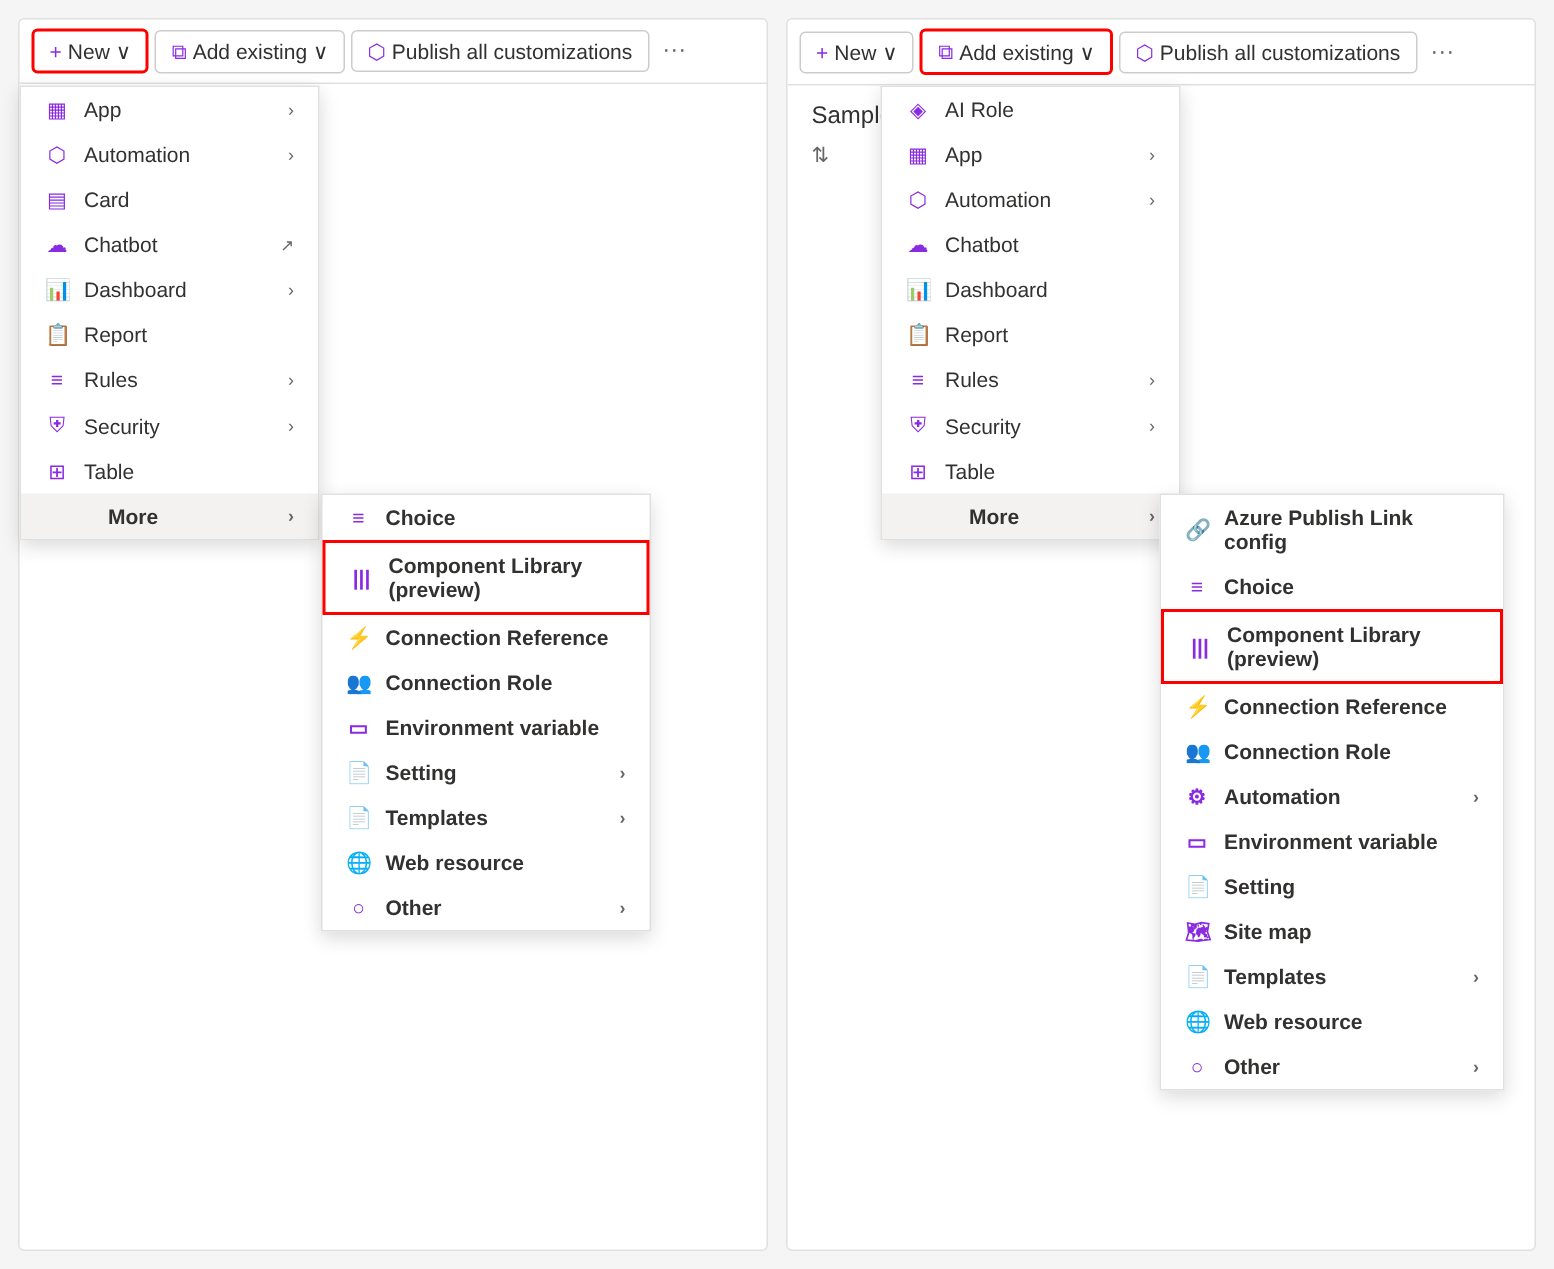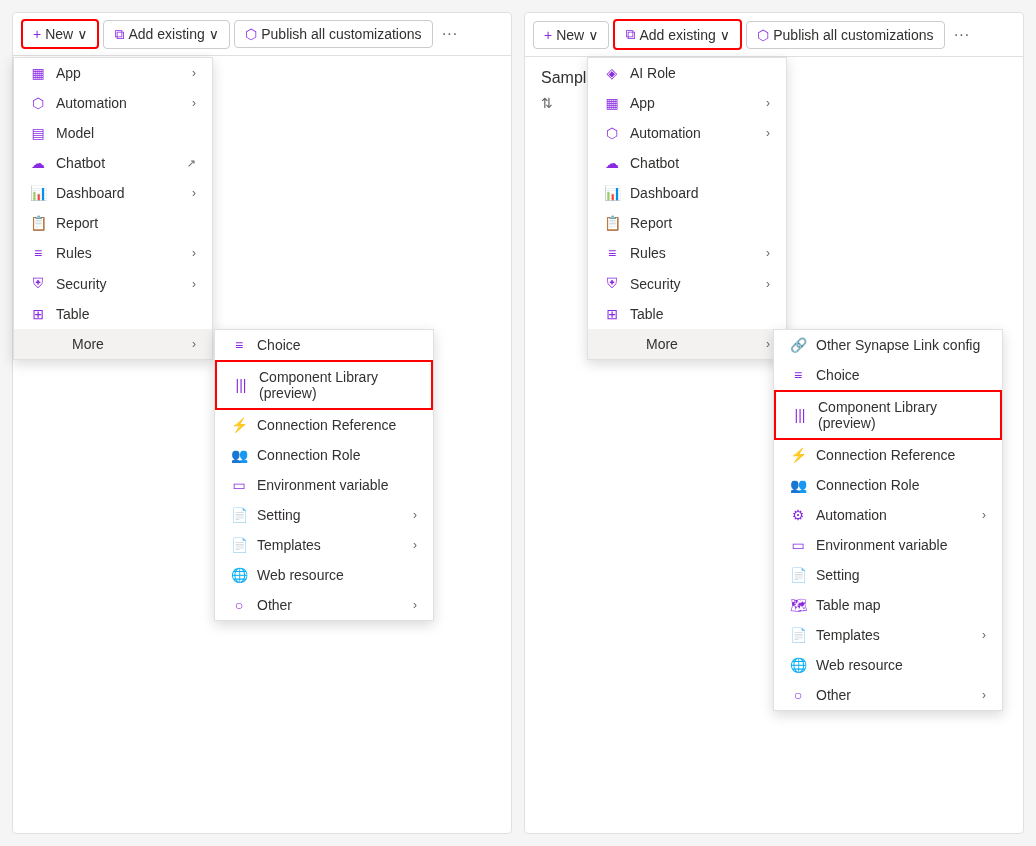--- a/index.html
+++ b/index.html
@@ -74,20 +74,21 @@
       align-items: center;
       gap: 10px;
       padding: 7px 16px;
       cursor: pointer;
       color: #323130;
       font-size: 14px;
       position: relative;
     }
     .menu-item.highlighted-item {
       background: #f3f2f1;
+      font-weight: bold;
     }
     .menu-item .item-icon {
       color: #8a2be2;
       font-size: 14px;
       width: 16px;
       text-align: center;
       flex-shrink: 0;
     }
     .menu-item .chevron {
       margin-left: auto;
@@ -179,21 +180,21 @@
       <span>App</span>
       <span class="chevron">›</span>
     </div>
     <div class="menu-item">
       <span class="item-icon">⬡</span>
       <span>Automation</span>
       <span class="chevron">›</span>
     </div>
     <div class="menu-item">
       <span class="item-icon">▤</span>
-      <span>Model</span>
+      <span>Card</span>
     </div>
     <div class="menu-item">
       <span class="item-icon">☁</span>
       <span>Chatbot</span>
       <span class="external-icon">↗</span>
     </div>
     <div class="menu-item">
       <span class="item-icon">📊</span>
       <span>Dashboard</span>
       <span class="chevron">›</span>
@@ -334,21 +335,21 @@
       <span>Table</span>
     </div>
     <div class="menu-item highlighted-item" style="position:relative;">
       <span class="item-icon"></span>
       <span style="margin-left:16px;">More</span>
       <span class="chevron">›</span>
 
       <div class="submenu" style="left:185px; top:0; min-width:230px;">
         <div class="submenu-item">
           <span class="item-icon">🔗</span>
-          <span>Other Synapse Link config</span>
+          <span>Azure Publish Link config</span>
         </div>
         <div class="submenu-item">
           <span class="item-icon">≡</span>
           <span>Choice</span>
         </div>
         <div class="submenu-item highlighted-border" style="border:2px solid red;">
           <span class="item-icon">|||</span>
           <span>Component Library (preview)</span>
         </div>
         <div class="submenu-item">
@@ -367,21 +368,21 @@
         <div class="submenu-item">
           <span class="item-icon">▭</span>
           <span>Environment variable</span>
         </div>
         <div class="submenu-item">
           <span class="item-icon">📄</span>
           <span>Setting</span>
         </div>
         <div class="submenu-item">
           <span class="item-icon">🗺</span>
-          <span>Table map</span>
+          <span>Site map</span>
         </div>
         <div class="submenu-item">
           <span class="item-icon">📄</span>
           <span>Templates</span>
           <span class="chevron" style="margin-left:auto; color:#666; font-size:12px;">›</span>
         </div>
         <div class="submenu-item">
           <span class="item-icon">🌐</span>
           <span>Web resource</span>
         </div>

